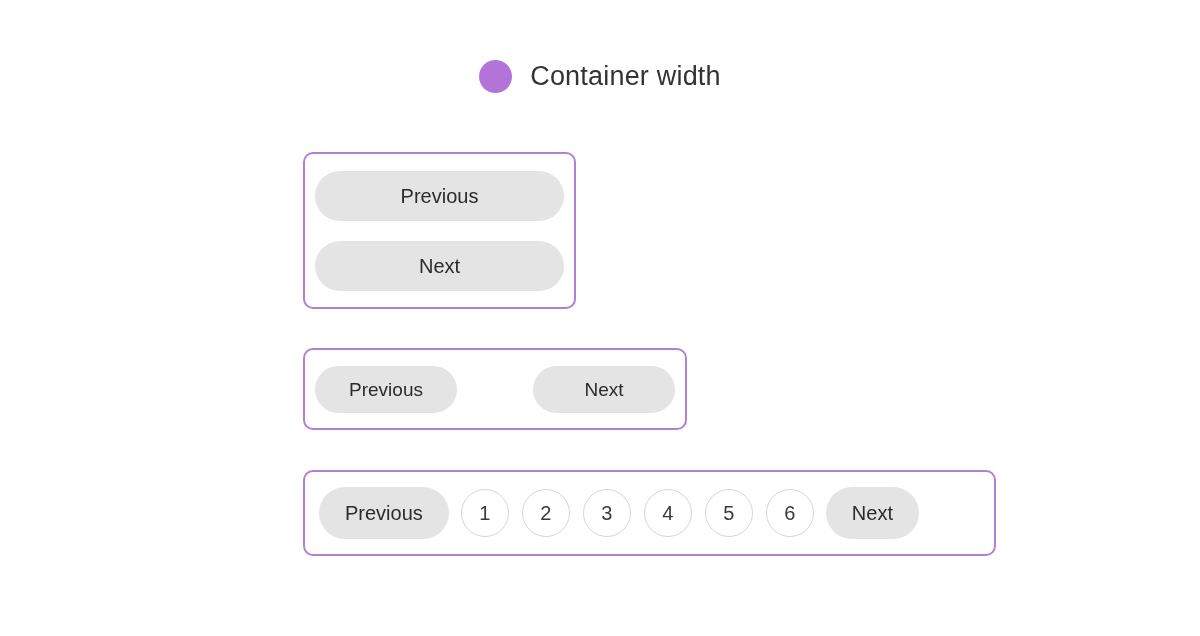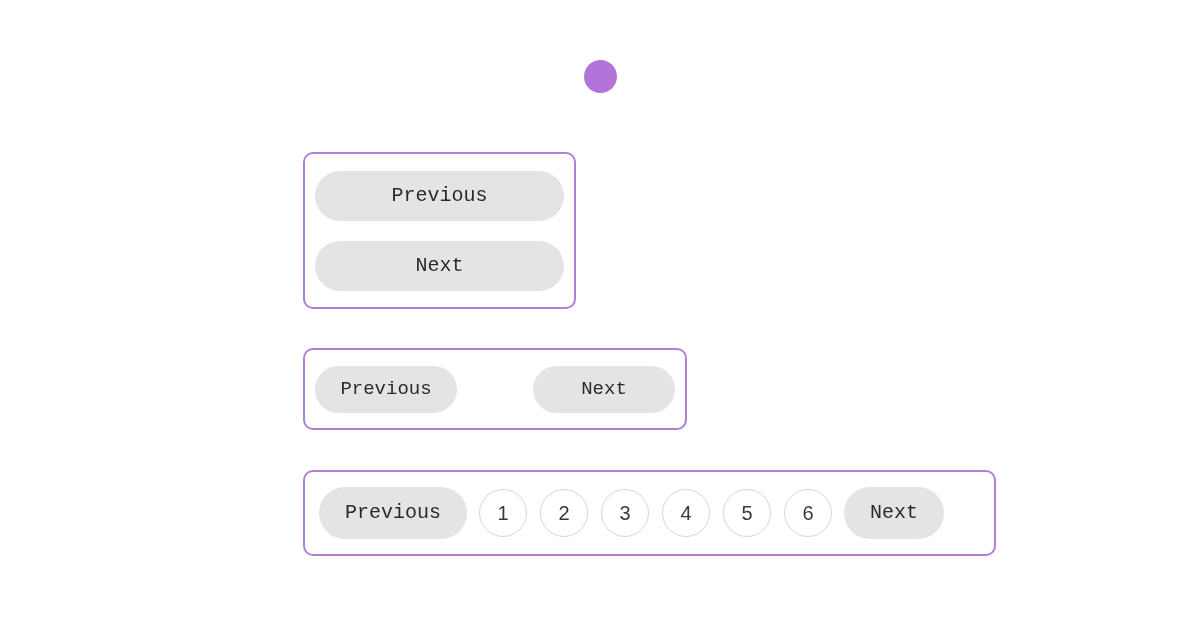--- a/index.html
+++ b/index.html
@@ -90,21 +90,21 @@
     gap: 12px;
   }
 
   
   .pill {
     box-sizing: border-box;
     background: #e4e4e4;
     border: none;
     border-radius: 999px;
     color: #2b2b2b;
-    font-family: Liberation Mono, monospace;
+    font-family: Liberation Sans, sans-serif;
     font-size: 20px;
     line-height: 1;
     display: flex;
     align-items: center;
     justify-content: center;
     cursor: pointer;
     white-space: nowrap;
     padding: 0 22px;
   }
 
@@ -150,20 +150,21 @@
     flex-direction: row;
     align-items: center;
     gap: 13px;
   }
 </style>
 </head>
 <body>
 
 <div class="title-row">
   <span class="title-dot"></span>
+  <span class="title-text">Container width</span>
 </div>
 
 <div class="demo demo-stacked">
   <button class="pill">Previous</button>
   <button class="pill">Next</button>
 </div>
 
 <div class="demo demo-split">
   <button class="pill">Previous</button>
   <button class="pill">Next</button>

